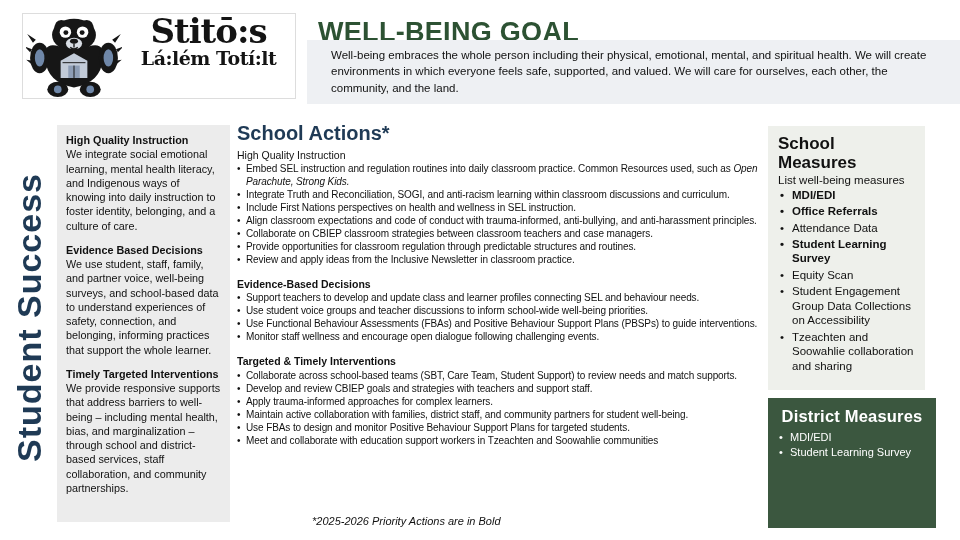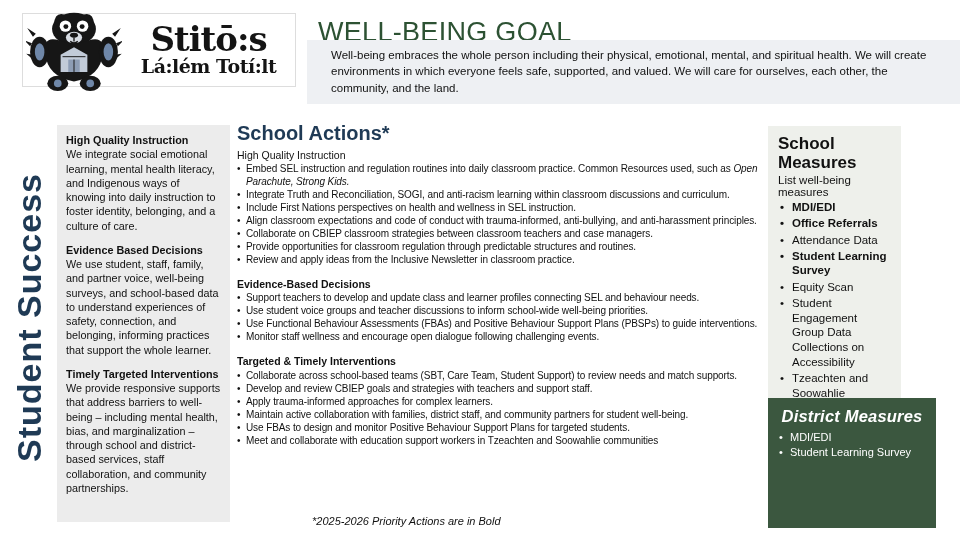--- a/index.html
+++ b/index.html
@@ -3,32 +3,32 @@
 <meta charset="utf-8">
 <style>
   html,body { margin:0; padding:0; background:#fff; }
   .page {
     position:relative; width:960px; height:540px; overflow:hidden;
     background:#fff; font-family:"Liberation Sans", sans-serif; color:#111;
   }
 
   
   .logo-box {
-    position:absolute; left:22px; top:13px; width:274px; height:74px;
+    position:absolute; left:22px; top:13px; width:274px; height:86px;
     background:#fff; border:1px solid #ddd; box-sizing:border-box;
-    display:flex; align-items:center;
+    display:flex; 
   }
   .logo-art { width:96px; height:84px; flex:0 0 auto; margin-left:3px; }
   .logo-text { flex:1; text-align:center; font-family:"DejaVu Serif", serif; color:#141414; }
   .logo-title { font-size:34px; font-weight:bold; line-height:1; letter-spacing:-1px; }
   .logo-subtitle { font-size:19px; font-weight:bold; line-height:1.15; letter-spacing:-0.5px; }
 
   .goal-title {
     position:absolute; left:310px; top:9px; margin:8px;
-    font-size:27px; font-weight:400; color:var(--title-green); letter-spacing:0.3px;
+    font-size:27px; font-weight:700; color:var(--title-green); letter-spacing:0.3px;
   }
   .goal-desc {
     position:absolute; left:307px; top:40px; width:610px; min-height:50px;
     background:var(--desc-gray); margin:0; padding:7px 24px;
     font-size:11.5px; line-height:1.42;
   }
 
   
   .vertical-label {
     position:absolute; left:4px; top:135px; width:50px; height:366px;
@@ -60,37 +60,37 @@
   .action-section li.bold { font-weight:normal; }
   .italic { font-style:italic; }
 
   .footnote {
     position:absolute; left:312px; top:515px;
     font-size:11px; font-style:italic;
   }
 
   
   .school-measures {
-    position:absolute; left:768px; top:126px; width:133px; min-height:264px;
+    position:absolute; left:768px; top:126px; width:157px; min-height:264px;
     background:var(--measures-gray); padding:8px 10px; box-sizing:border-box;
   }
   .school-measures h2 { margin:0 0 2px; font-size:17px; line-height:1.12; font-weight:800; }
   .school-measures .intro { margin:0 0 2px; font-size:11.5px; }
   .school-measures ul { margin:0; padding:0; list-style:none; }
   .school-measures li {
     position:relative; padding-left:14px; font-size:11.5px; line-height:1.28; margin:1.5px 0;
   }
   .school-measures li::before { content:"•"; position:absolute; left:2px; }
   .school-measures li.bold { font-weight:bold; }
 
   .district-measures {
     position:absolute; left:768px; top:398px; width:168px; height:130px;
     background:var(--district-green); color:#fff; padding:6px 8px; box-sizing:border-box;
   }
-  .district-measures h2 { margin:3px 0 4px; font-size:16.5px; font-weight:800; text-align:center; letter-spacing:0.2px;font-style:italic; }
+  .district-measures h2 { margin:3px 0 4px; font-size:16.5px; font-weight:800; text-align:center; letter-spacing:0.2px; }
   .district-measures ul { margin:0; padding:0; list-style:none; }
   .district-measures li { position:relative; padding-left:14px; font-size:11px; line-height:1.4; }
   .district-measures li::before { content:"•"; position:absolute; left:3px; }
 </style>
 </head>
 <body>
 
 <div class="page">
 
   <div class="logo-box">

